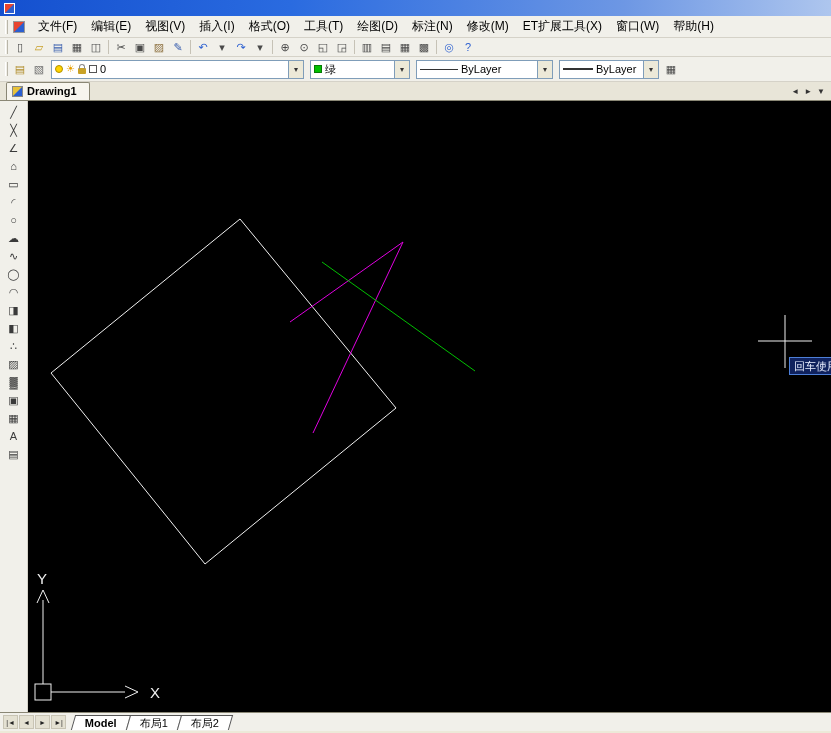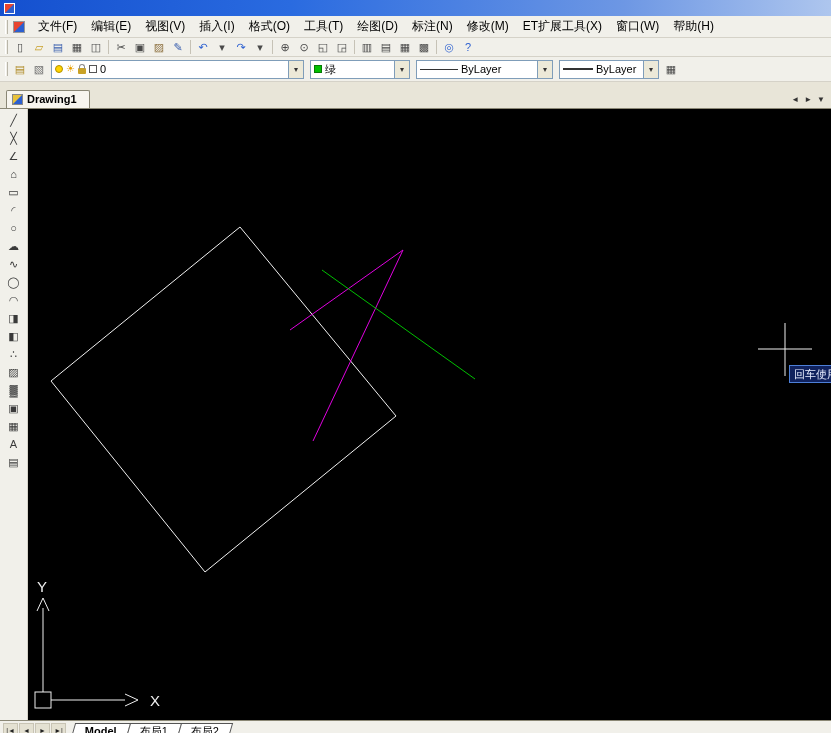--- a/index.html
+++ b/index.html
@@ -89,21 +89,21 @@
   .lock::before { content: ""; position: absolute; top: -4px; left: 1px; width: 4px; height: 4px;
     border: 1px solid #8a8a8a; border-bottom: none; border-radius: 3px 3px 0 0; }
   .swatch { width: 8px; height: 8px; flex: 0 0 8px; }
   .swatch-white { border: 1px solid #555; background: #fff; }
   .swatch-green { background: #00c000; border: 1px solid #067a06; }
   .ltline { width: 38px; height: 0; border-top: 1px solid #333; flex: 0 0 38px; }
   .ltline.lw { border-top: 2px solid #333; width: 30px; flex: 0 0 30px; }
 
   
   .tabbar {
-    height: 27px;
+    height: 19px;
     background: #e8e5d8;
     border-bottom: 1px solid #8a8775;
     display: flex; align-items: flex-end;
     padding: 0 6px;
   }
   .doc-tab {
     background: #f7f5ee;
     border: 1px solid #8a8775; border-bottom: none;
     border-radius: 2px 2px 0 0;
     padding: 2px 12px 3px 5px;

